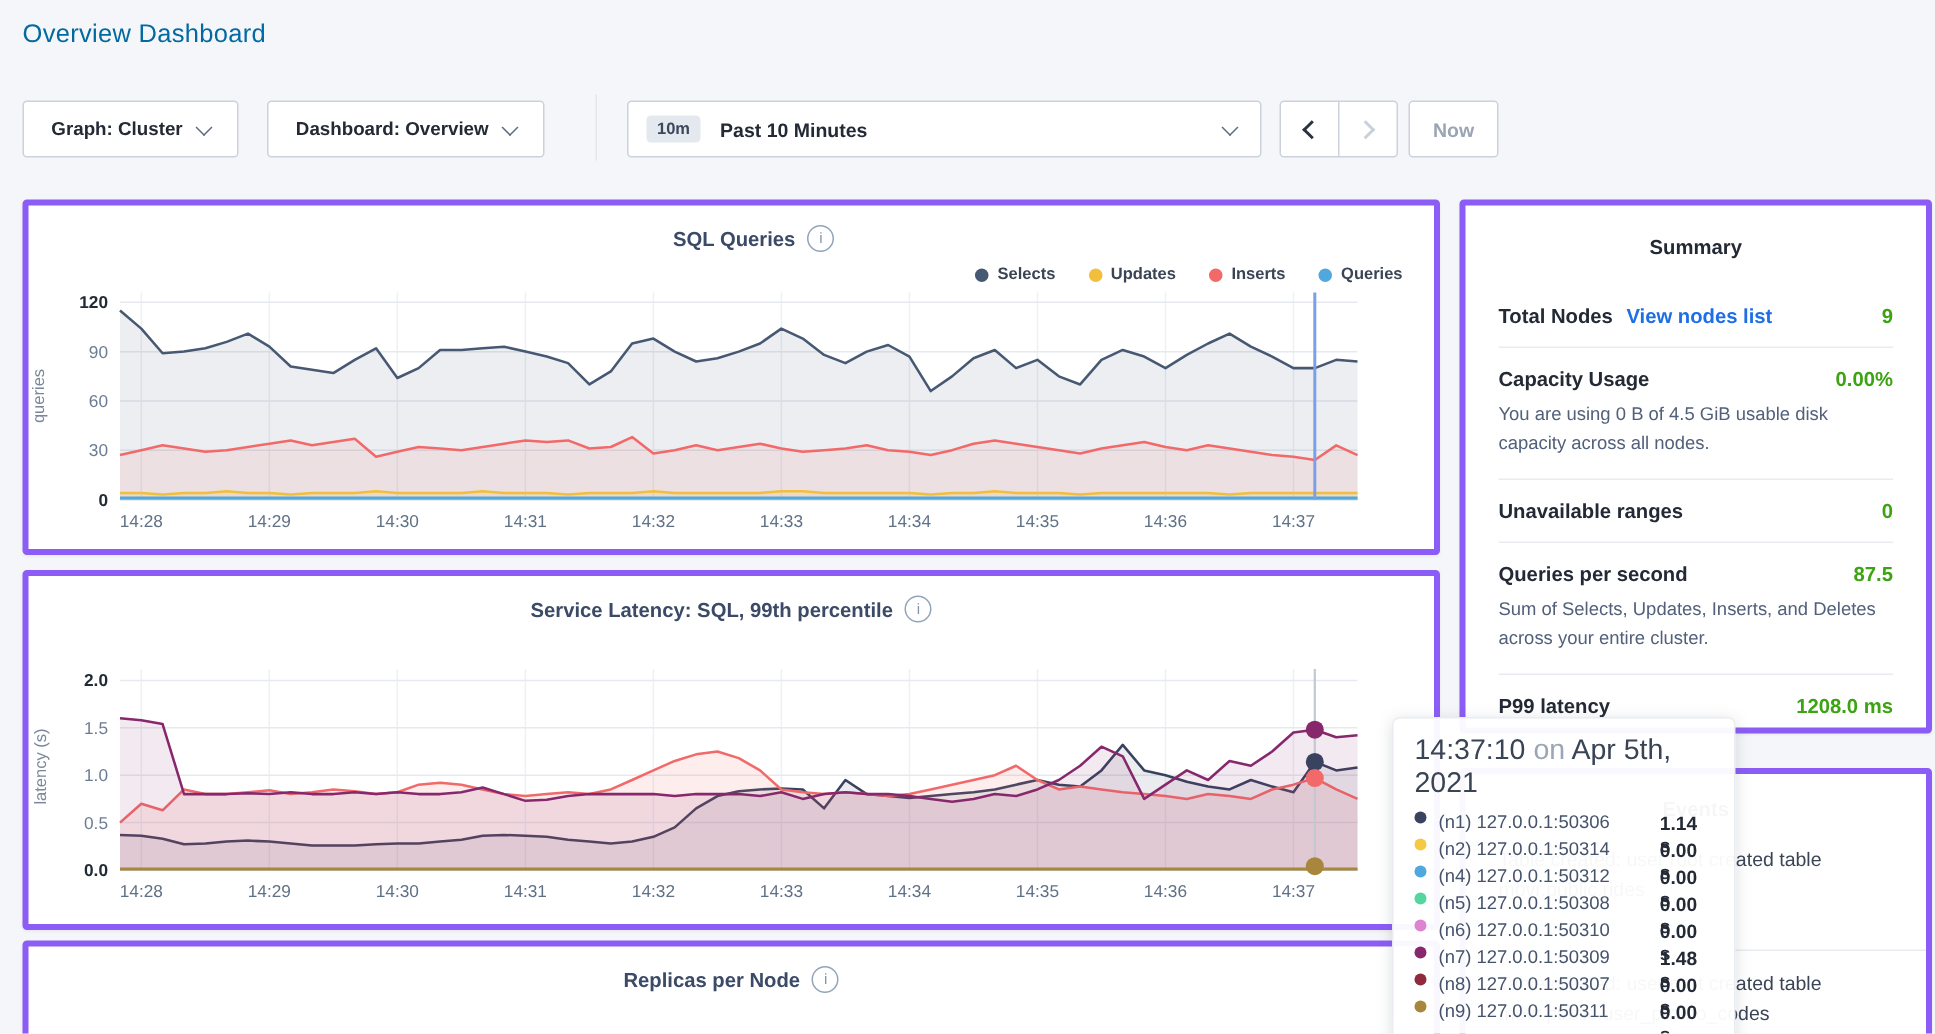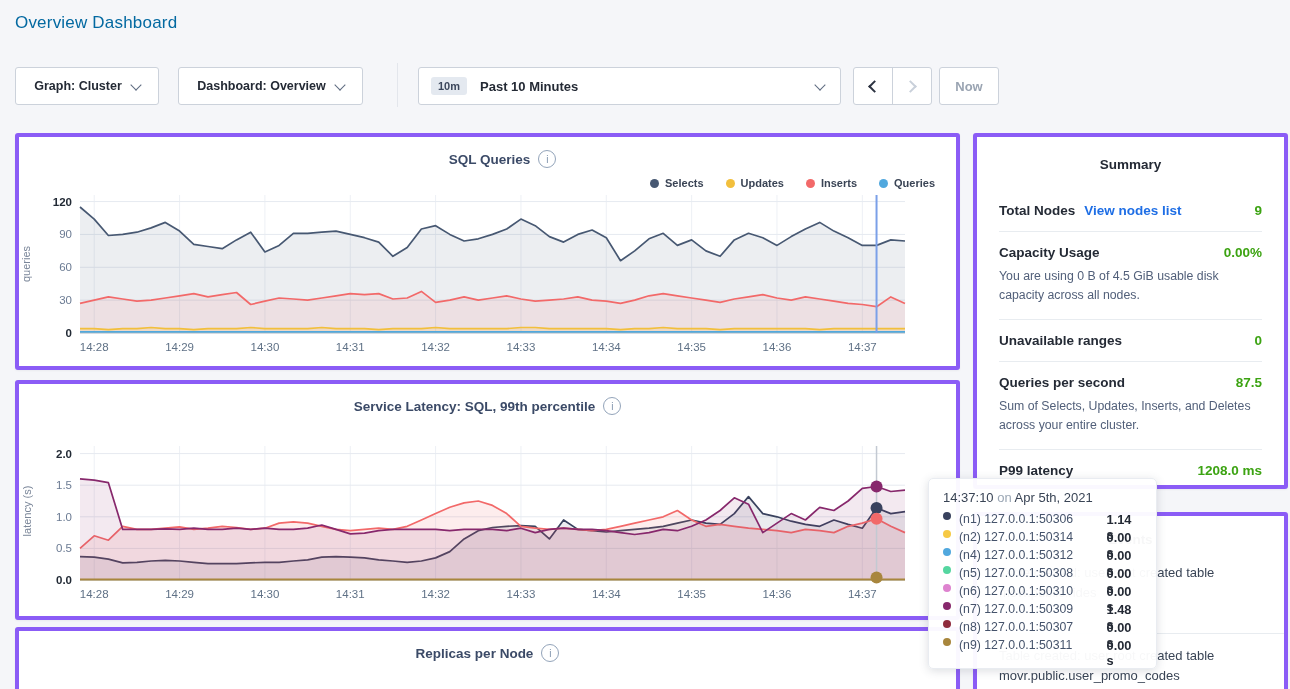--- a/index.html
+++ b/index.html
@@ -36,21 +36,21 @@
   .sum-head{display:flex;align-items:baseline;font-size:13.5px;font-weight:700;color:#242a35;}
   .sum-link{margin-left:9px;color:#1e6ee5;cursor:pointer;}
   .sum-value{margin-left:auto;color:#3ca312;}
   .sum-desc{margin:7px 0 0 0;font-size:12.3px;line-height:1.58;color:#52607a;font-weight:400;}
   
   .events-heading{text-align:center;font-size:13.5px;font-weight:700;color:#242a35;margin:16px 0 10px 0;}
   .event-item{padding:6px 22px 30px 22px;font-size:13px;line-height:20px;color:#394455;}
   .event-item + .event-item{border-top:1px solid #e8ecf0;padding-top:12px;}
   
   .tooltip{position:absolute;left:928px;top:478px;width:229px;box-sizing:border-box;background:rgba(255,255,255,.96);border:1px solid #e9ecf1;border-radius:5px;box-shadow:0 2px 10px rgba(60,70,90,.18);padding:11px 14px 12px 14px;z-index:40;}
-  .tt-header{font-size:13px;color:#394455;margin-bottom:7px;}
+  .tt-header{font-size:19px;color:#394455;margin-bottom:7px;}
   .tt-on{color:#9aa6b4;}
   .tt-row{display:flex;align-items:flex-start;height:18px;font-size:12.3px;color:#45536b;}
   .tt-row .dot{width:8px;height:8px;margin-right:8px;}
   .tt-label{width:148px;}
   .tt-value{font-weight:700;color:#242a35;font-size:12.8px;}
 </style>
 </head>
 <body>
 
 <div class="page">

